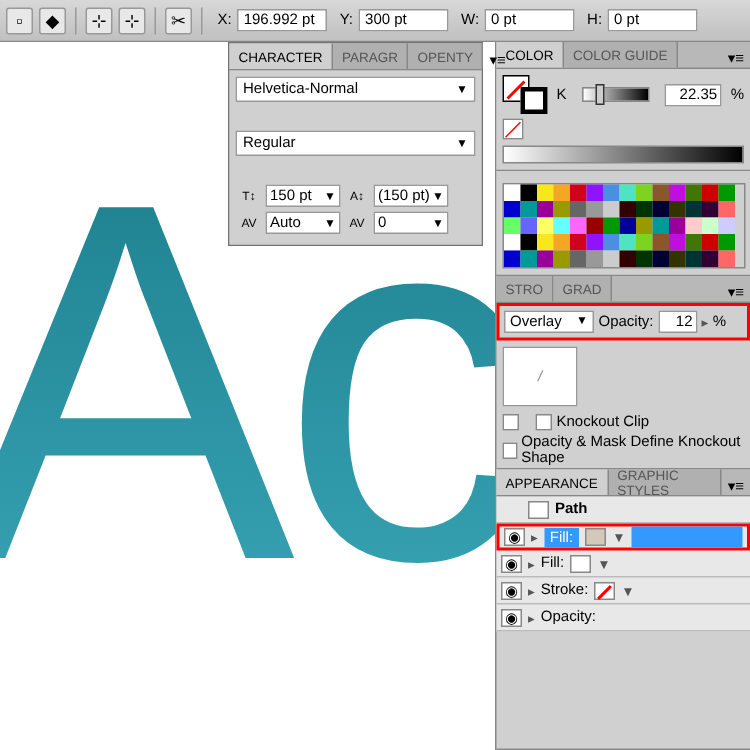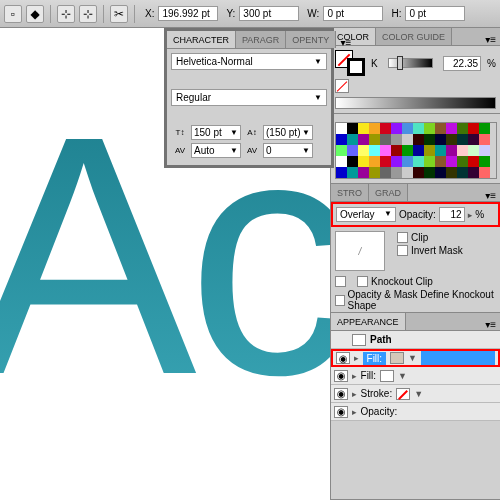--- a/index.html
+++ b/index.html
@@ -23,21 +23,21 @@
 .strokebox{width:18px;height:18px;background:#fff;border:3px solid #000;position:absolute;bottom:0;right:0}
 .redslash{position:relative}
 .redslash::after{content:'';position:absolute;left:0;right:0;top:50%;border-top:2px solid red;transform:rotate(-45deg)}
 .slider{flex:1;height:10px;background:linear-gradient(90deg,#fff,#000);border:1px solid #888;position:relative;margin:0 4px}
 .slider-thumb{position:absolute;top:-3px;width:6px;height:14px;background:#ccc;border:1px solid #333;left:20%}
 .numfield{background:#fff;border:1px solid #999;padding:1px 2px;width:38px;text-align:right;font-size:10px}
 .noneico{width:14px;height:14px;border:1px solid #888;background:#fff;position:relative;margin-top:3px}
 .noneico::after{content:'';position:absolute;left:-1px;right:-1px;top:50%;border-top:1.5px solid red;transform:rotate(-45deg)}
 .sw-grid{display:flex;flex-wrap:wrap;gap:0;width:162px;border:1px solid #888;margin-top:4px}
 .sw{width:11px;height:11px}
-.charpanel{position:absolute;left:164px;top:28px;width:170px;background:#d0d0d0;border:3px solid #737373;z-index:5}
+.charpanel{position:absolute;left:152px;top:28px;width:170px;background:#d0d0d0;border:1px solid #737373;z-index:5}
 .dd{background:#fff;border:1px solid #999;padding:2px 4px;width:100%;display:flex;justify-content:space-between;align-items:center;margin-bottom:19px;cursor:pointer}
 .dd-arrow{font-size:8px}
 .char-row{display:flex;gap:2px;align-items:center;margin-bottom:3px}
 .char-ico{width:18px;height:14px;display:flex;align-items:center;justify-content:center;font-size:8px}
 .char-field{background:#fff;border:1px solid #999;padding:1px 2px;width:50px;font-size:9px;display:flex;justify-content:space-between;align-items:center}
 .red-hl{border:2px solid red;padding:1px}
 .trans-row{display:flex;align-items:center;gap:3px;padding:3px}
 .trans-dd{background:#fff;border:1px solid #999;padding:1px 3px;width:60px;display:flex;justify-content:space-between;font-size:10px}
 .preview{width:50px;height:40px;background:#fff;border:1px solid #999;margin:4px;display:flex;align-items:center;justify-content:center;font-style:italic;color:#888}
 .chk-row{display:flex;align-items:center;gap:3px;padding:1px 4px;font-size:9px}
@@ -230,41 +230,32 @@
           <span>Overlay</span>
           <span class="dd-arrow">▼</span>
         </div>
       <span>Opacity:</span>
       <span class="numfield" style="width:26px">12</span>
       <span class="arrow">▸</span>
       <span>%</span>
     </div>
     <div style="display:flex">
       <div class="preview">/</div>
-      <div style="padding:4px">
-        <div class="chk-row">
-            <div class="chk"></div>
-            <span>Clip</span>
-          </div>
-        <div class="chk-row">
-            <div class="chk"></div>
-            <span>Invert Mask</span>
-          </div>
-      </div>
     </div>
     <div class="chk-row"><div class="chk"></div>&nbsp;&nbsp;<div class="chk"></div><span>Knockout Clip</span></div>
     <div class="chk-row">
         <div class="chk"></div>
         <span>Opacity &amp; Mask Define Knockout Shape</span>
       </div>
   </div>
 
   <div class="panel" style="flex:1">
     <div class="tabrow">
       <div class="tab active">APPEARANCE</div>
+      <div class="tab">GRAPHIC STYLES</div>
       <div class="tab-menu">▾≡</div>
     </div>
     <div style="background:#e8e8e8">
       <div class="app-row">
         <div style="width:14px"></div>
         <div class="fill-sw" style="background:#fff"></div>
         <b>Path</b>
       </div>
       <div class="app-row hl">
         <div class="eye">◉</div>

